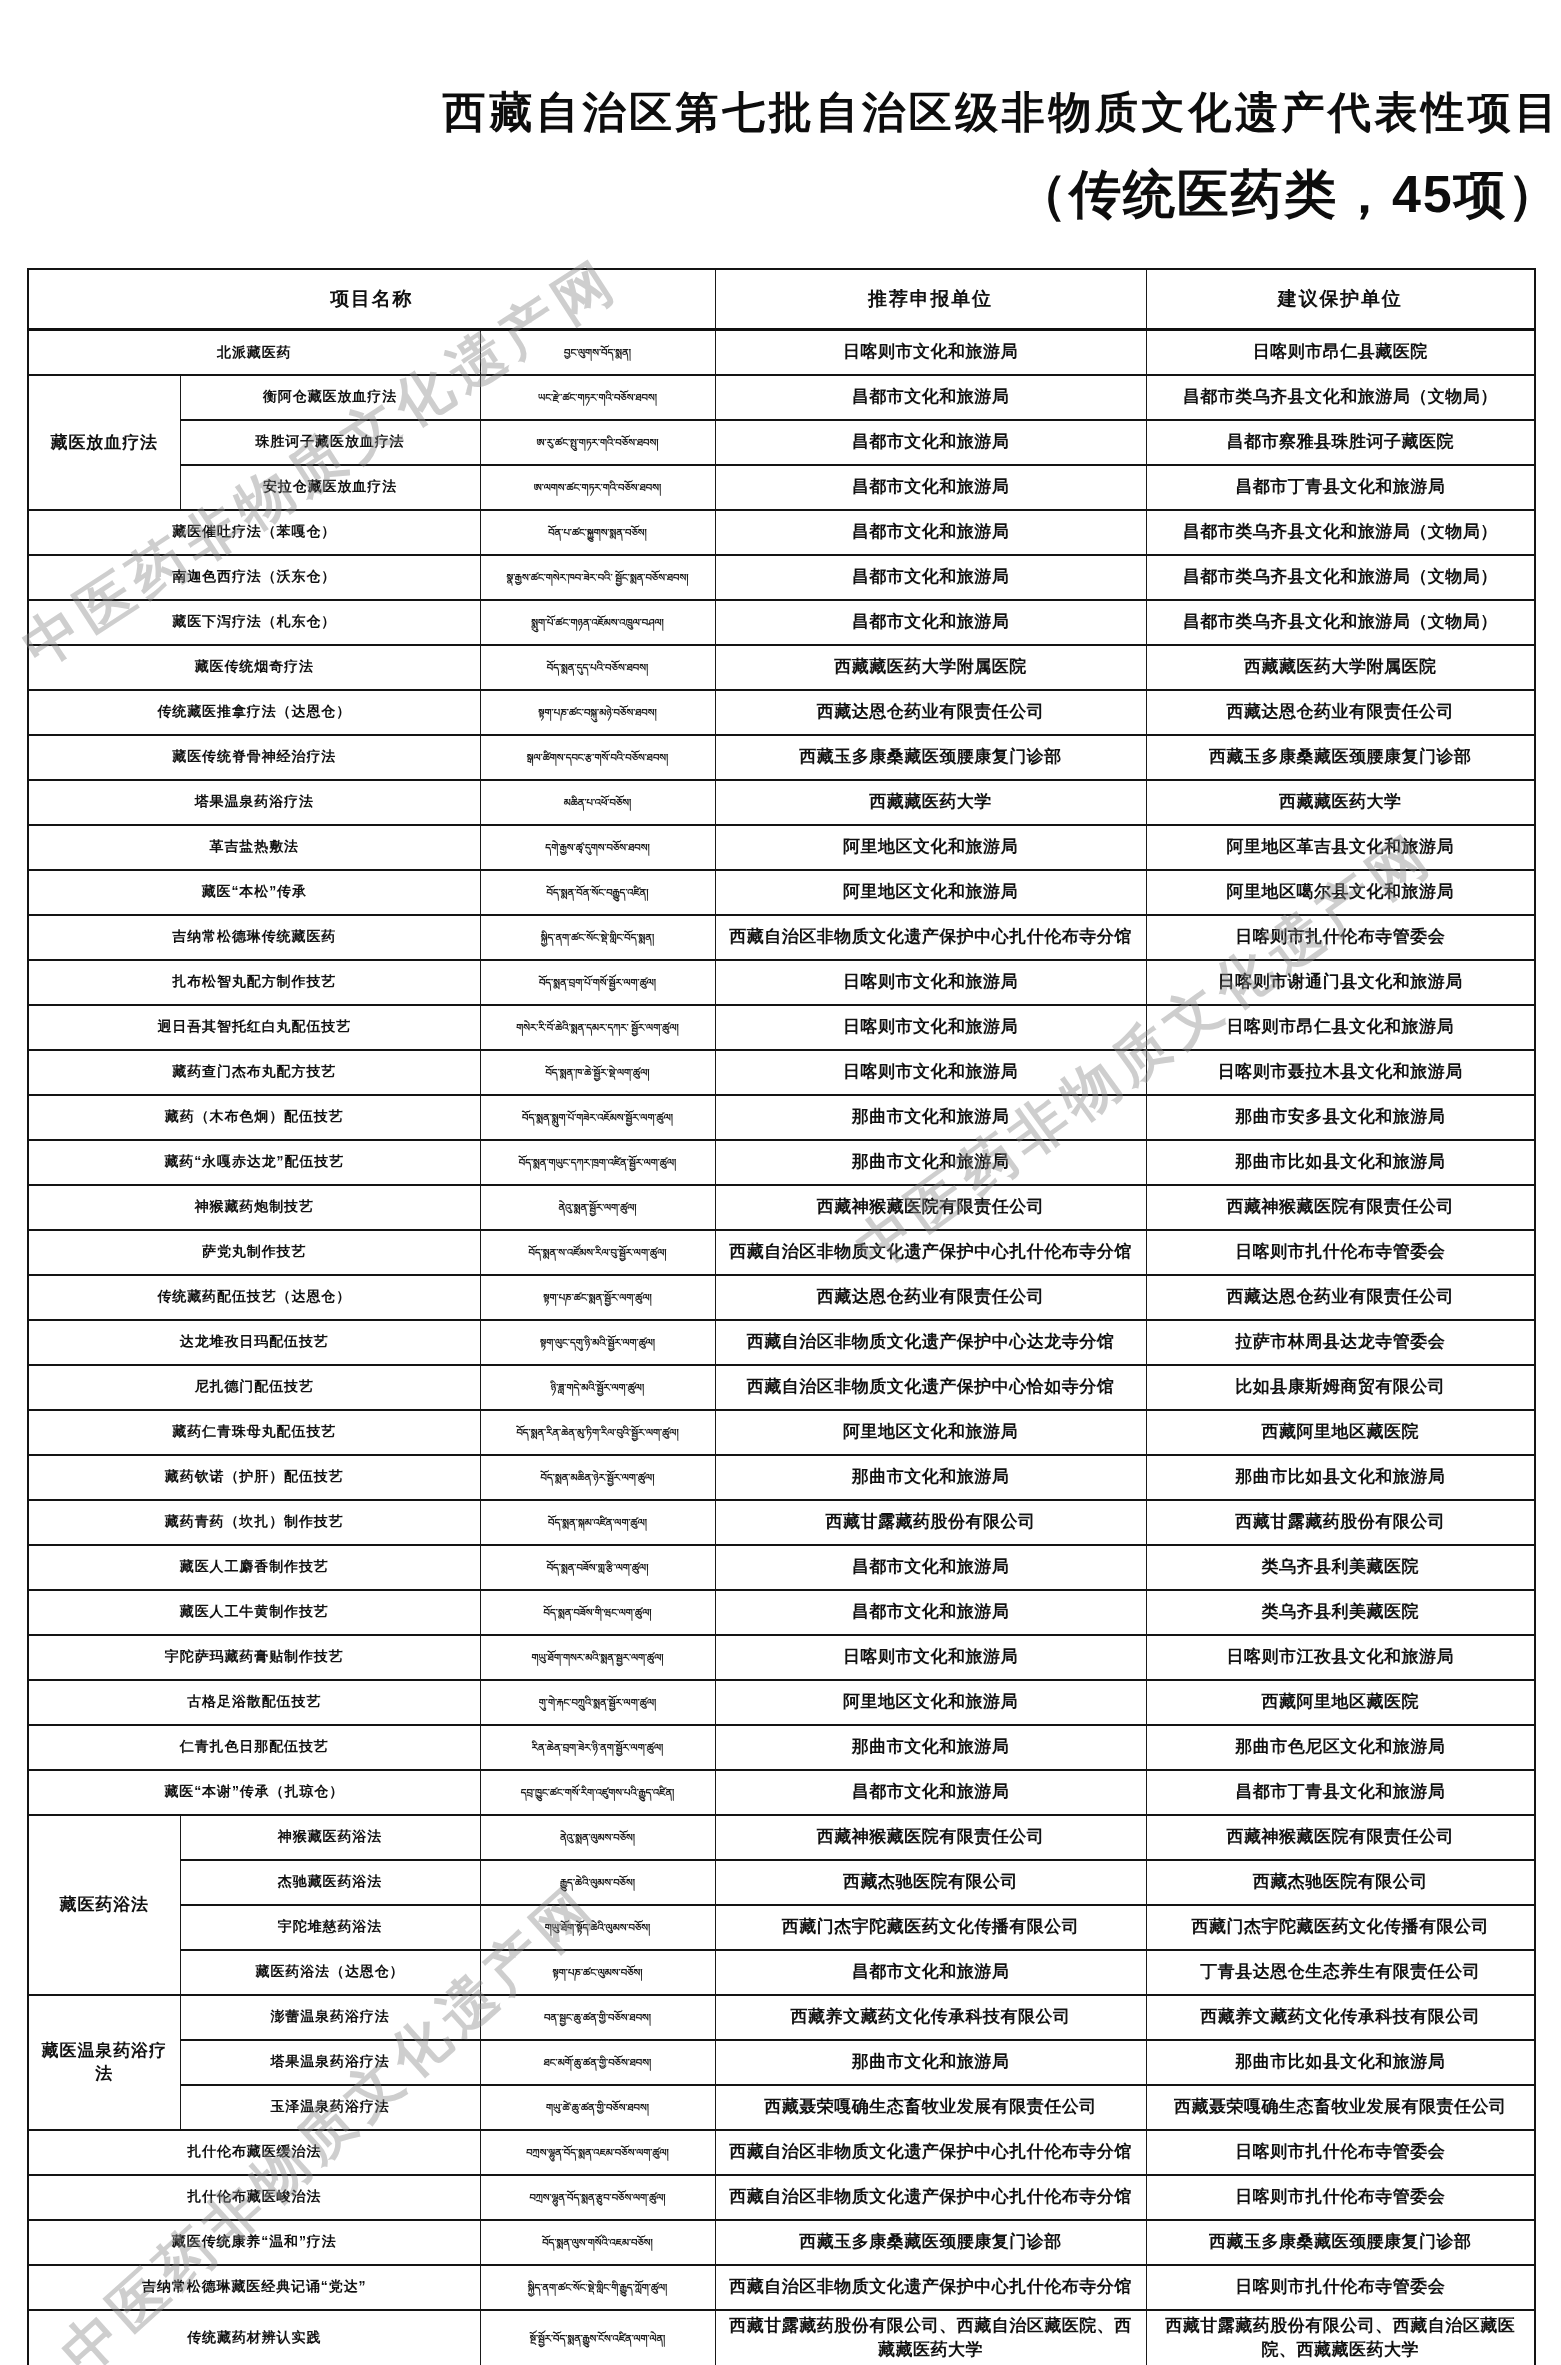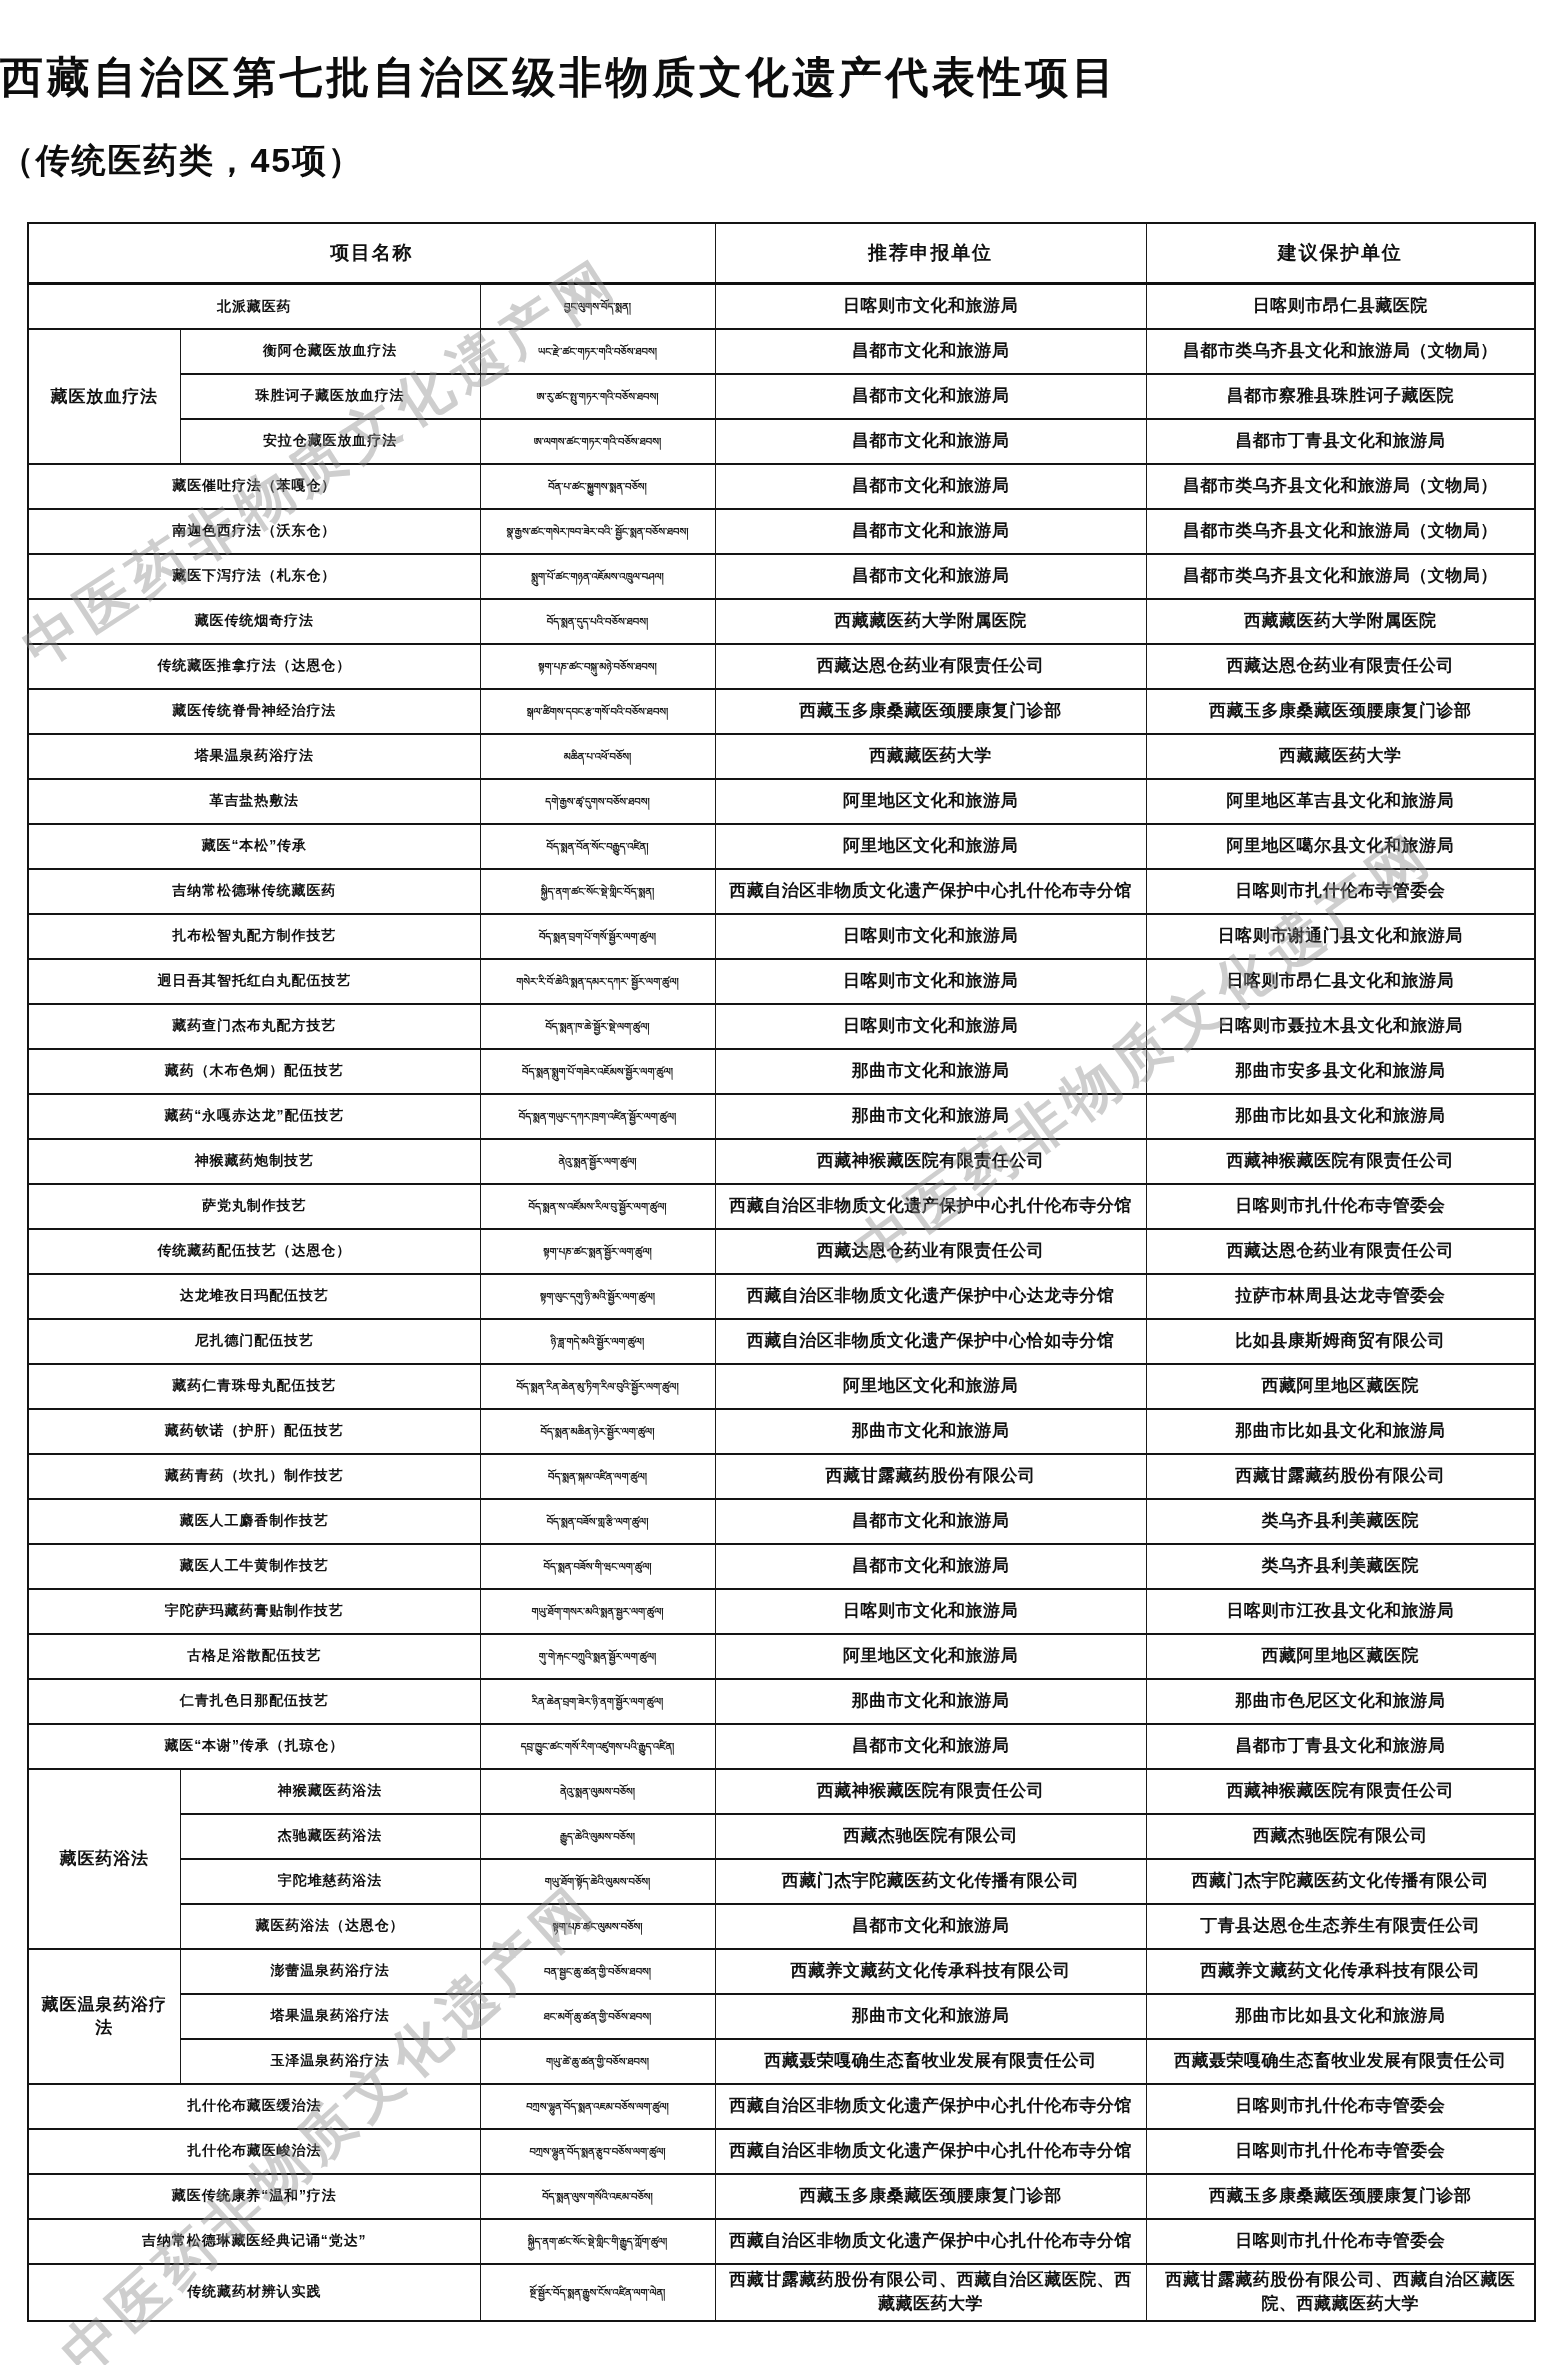--- a/index.html
+++ b/index.html
@@ -1,22 +1,22 @@
 <!DOCTYPE html>
 <html style="font-size:14.5px"><head>
 <meta charset="utf-8">
 <style>
   html,body{margin:0;padding:0;background:#ffffff;}
   body{
     width:1561px;height:2366px;position:relative;overflow:hidden;
     font-family:"Liberation Sans","DejaVu Sans",sans-serif;color:#111;
   }
-  .title-block{padding-top:49px;text-align:left;}
+  .title-block{padding-top:84px;text-align:right;}
   .title-line1{font-size:43px;font-weight:bold;letter-spacing:3.6px;color:#0d0d0d;}
-  .title-line2{font-size:34px;font-weight:bold;letter-spacing:1.8px;margin-top:31px;color:#0d0d0d;}
+  .title-line2{font-size:52px;font-weight:bold;letter-spacing:1.8px;margin-top:18px;color:#0d0d0d;}
   table.heritage{
     border-collapse:collapse;table-layout:fixed;
     margin:38px 0 0 27px;width:1507px;
     border:2.7px solid #141414;
   }
   col.c-group{width:152px;}
   col.c-name{width:300px;}
   col.c-tib{width:235px;}
   col.c-rec{width:431px;}
   col.c-pro{width:389px;}

